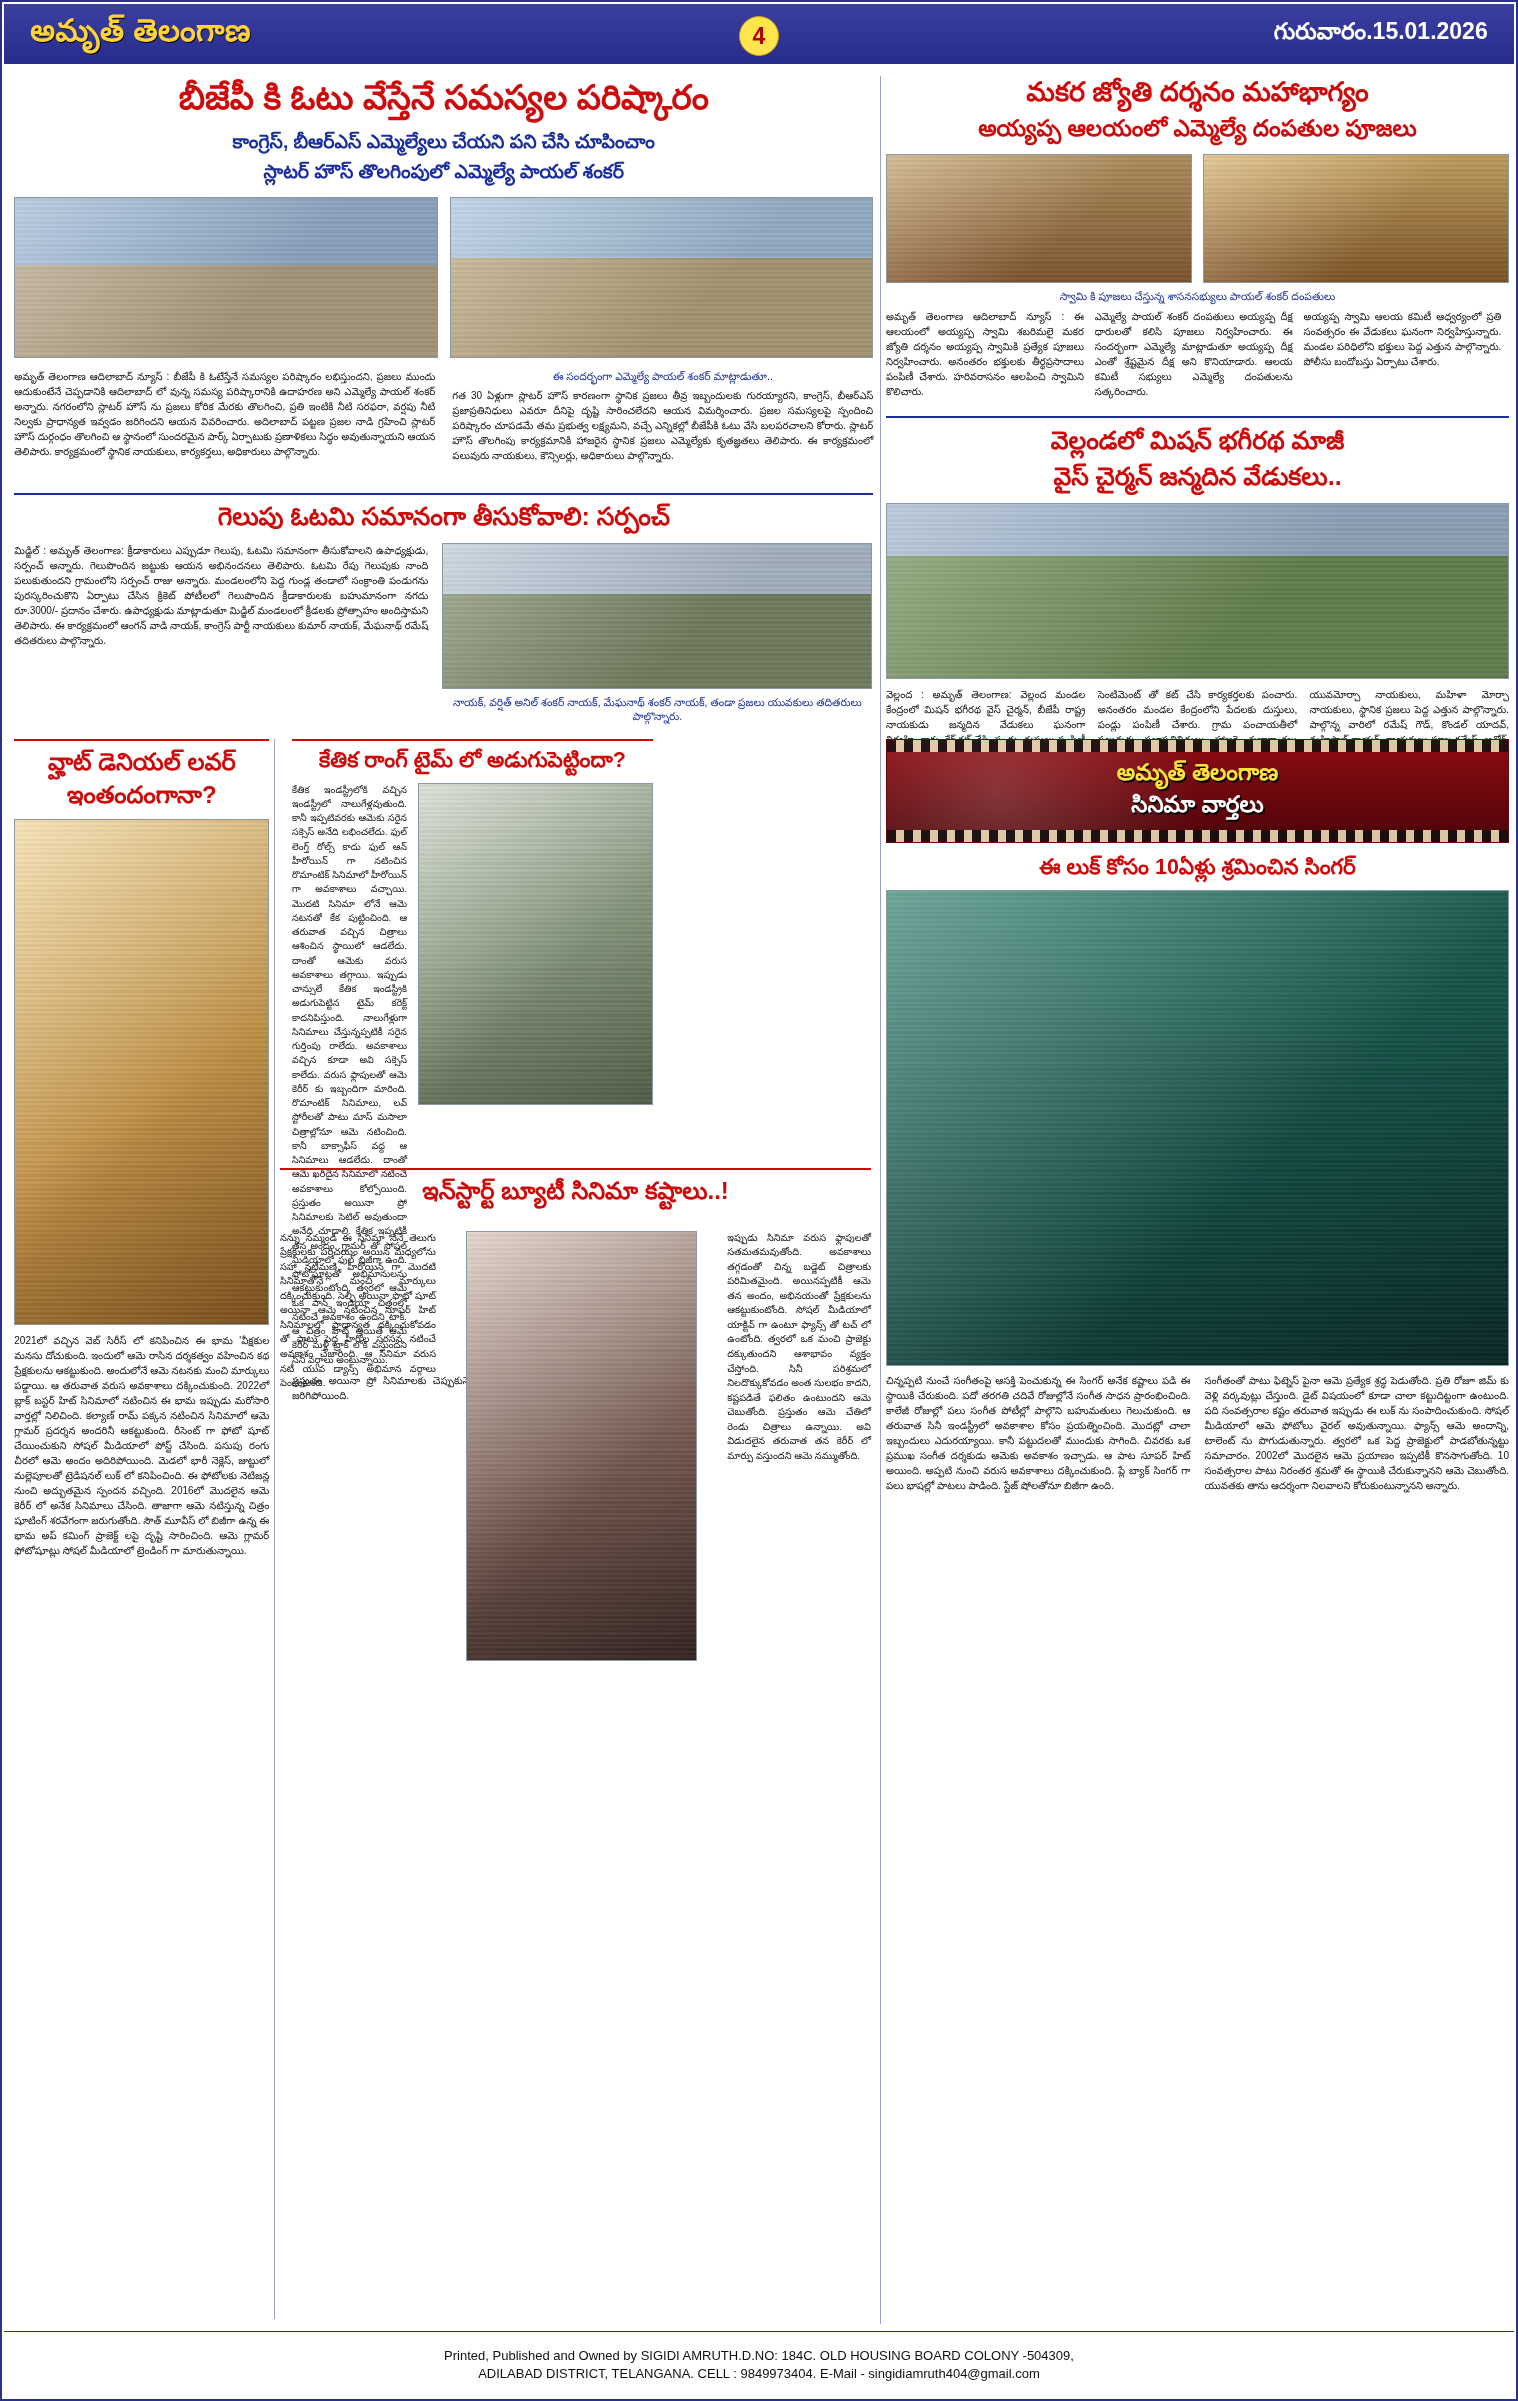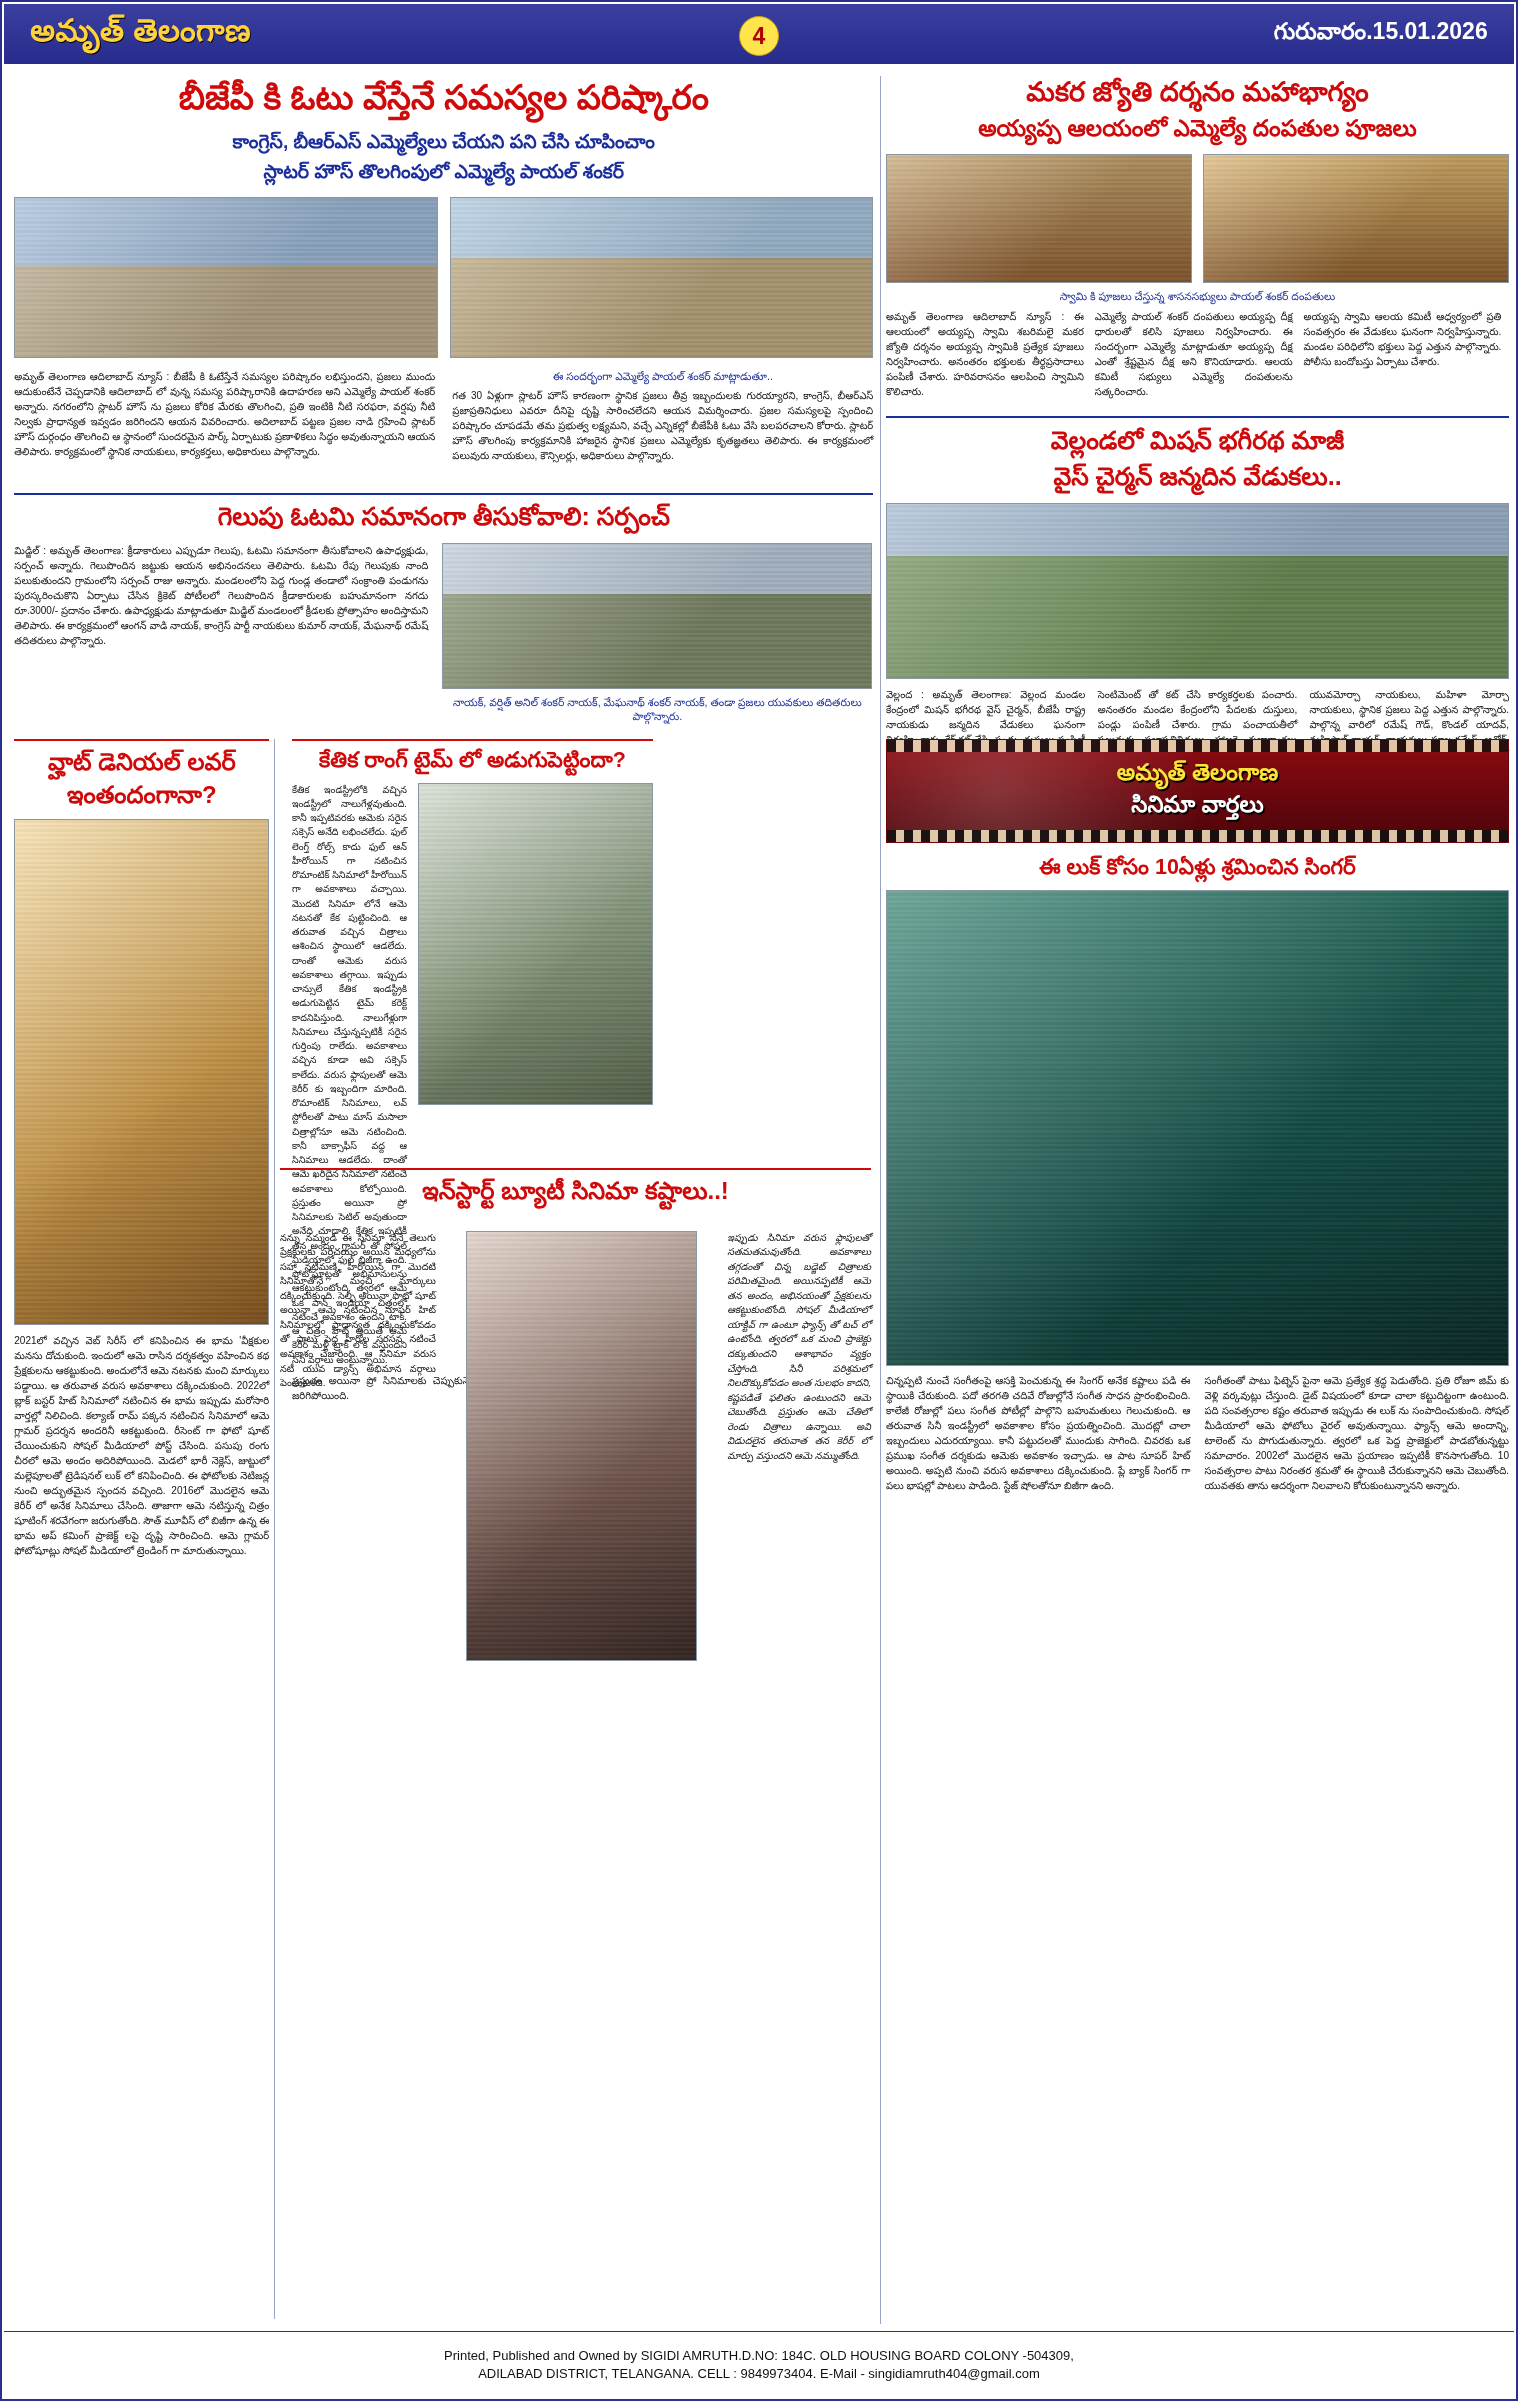--- a/index.html
+++ b/index.html
@@ -234,21 +234,21 @@
   </div>
 
   <div style="position:absolute; left:278px; top:1166px; width:591px;">
     <div class="rule-red" style="margin-bottom:6.1px;"></div>
     <div class="headline-red" style="font-size:24px; text-align:center;">ఇన్‌స్టార్ట్ బ్యూటీ సినిమా కష్టాలు..!</div>
     <div style="display:flex; gap:30px; margin-top:25px;justify-content:space-between;">
       <div style="width:166px;">
           <div class="body-te" style="font-size:9.7px;">నన్ను నమ్మండి ఈ సినిమా నేనే తెలుగు ప్రేక్షకులకు పరిచయం అయిన మధ్యలోను సహా నటీమణి, హీరోయిన్ గా మొదటి సినిమాతోనే మంచి మార్కులు దక్కించుకుంది. సెల్ఫీ అయినా ఫొటో షూట్ అయినా ఆమె నటించిన సూపర్ హిట్ సినిమాలలో ప్రాధాన్యత దక్కించుకోవడం తో పాటు పెద్ద హీరోల సరసన నటించే అవకాశం చేజారింది. ఆ సినిమా వరుస నటీ యువ డ్యాన్స్ అభిమాన వర్గాలు పెంచుకుంది.</div>
         </div>
       <div class="photo p-actress-p" style="width:246px; height:430px;"></div>
-      <div style="width:153px;font-style:italic;">
+      <div style="width:153px;">
           <div class="body-te" style="font-size:9.7px;">ఇప్పుడు సినిమా వరుస ఫ్లాపులతో సతమతమవుతోంది. అవకాశాలు తగ్గడంతో చిన్న బడ్జెట్ చిత్రాలకు పరిమితమైంది. అయినప్పటికీ ఆమె తన అందం, అభినయంతో ప్రేక్షకులను ఆకట్టుకుంటోంది. సోషల్ మీడియాలో యాక్టివ్ గా ఉంటూ ఫ్యాన్స్ తో టచ్ లో ఉంటోంది. త్వరలో ఒక మంచి ప్రాజెక్టు దక్కుతుందని ఆశాభావం వ్యక్తం చేస్తోంది. సినీ పరిశ్రమలో నిలదొక్కుకోవడం అంత సులభం కాదని, కష్టపడితే ఫలితం ఉంటుందని ఆమె చెబుతోంది. ప్రస్తుతం ఆమె చేతిలో రెండు చిత్రాలు ఉన్నాయి. అవి విడుదలైన తరువాత తన కెరీర్ లో మార్పు వస్తుందని ఆమె నమ్ముతోంది.</div>
         </div>
     </div>
   </div>
 
   <div class="col-divider" style="left:878px; top:74px; height:2248px;"></div>
   <div class="col-divider" style="left:272px; top:737px; height:1580px;"></div>
 
   <div class="footer">
     <div>Printed, Published and Owned by SIGIDI AMRUTH.D.NO: 184C. OLD HOUSING BOARD COLONY -504309,</div>

